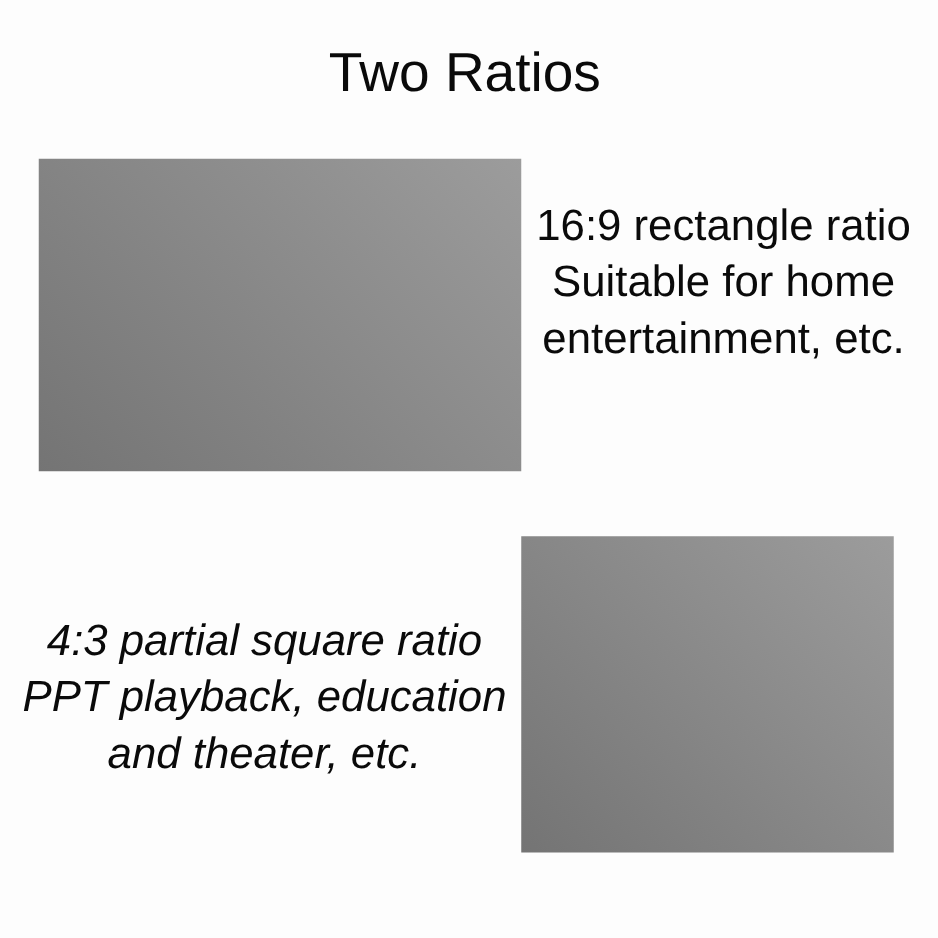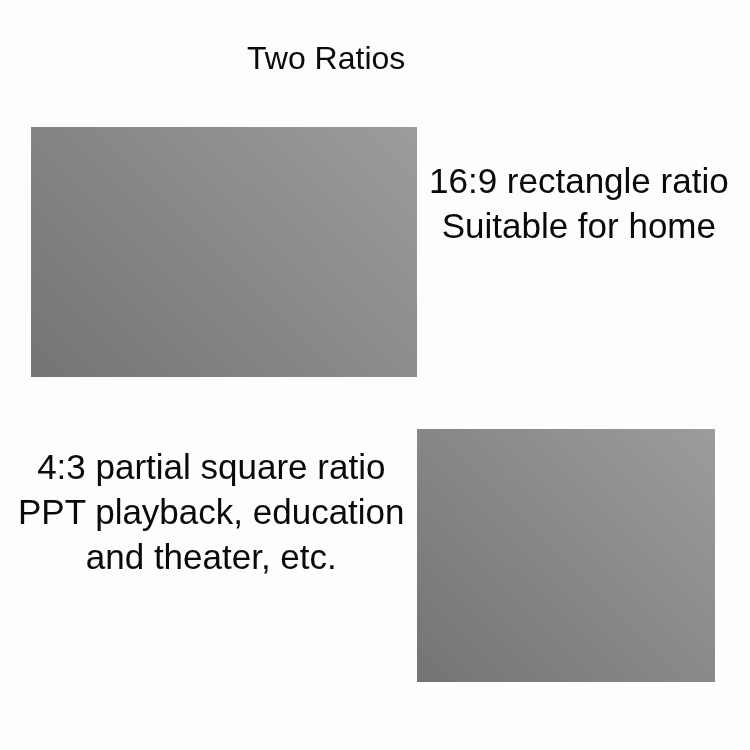--- a/index.html
+++ b/index.html
@@ -10,24 +10,24 @@
     width: 750px;
     height: 750px;
     position: relative;
     overflow: hidden;
     background: var(--background, #fdfdfd);
     color: var(--text, #0a0a0a);
     font-family: "Liberation Sans", sans-serif;
   }
   .title {
     position: absolute;
-    left: 247px;
+    left: 263px;
     top: 36px;
     margin: 0;
-    font-size: 32px;
+    font-size: 44px;
     font-weight: 400;
     line-height: 45px;
     white-space: nowrap;
   }
   .screen {
     position: absolute;
     background: linear-gradient(45deg, var(--screen-dark, #747474) 0%, var(--screen-light, #9c9c9c) 100%);
   }
   .screen-16-9 {
     left: 31px;
@@ -49,38 +49,40 @@
     line-height: 45px;
     white-space: nowrap;
     text-align: center;
   }
   .desc-16-9 {
     left: 429px;
     top: 158px;
   }
   .desc-4-3 {
     left: 18px;
-    top: 444px;
+    top: 490px;
+    font-style: italic;
   }
   .line {
     display: block;
   }
 </style>
 </head>
 <body>
 
 <main>
 
   <h1 class="title">Two Ratios</h1>
 
   <section>
     <div class="screen screen-16-9"></div>
     <p class="desc desc-16-9">
       <span class="line">16:9 rectangle ratio</span>
       <span class="line">Suitable for home</span>
+      <span class="line">entertainment, etc.</span>
     </p>
   </section>
 
   <section>
     <div class="screen screen-4-3"></div>
     <p class="desc desc-4-3">
       <span class="line">4:3 partial square ratio</span>
       <span class="line">PPT playback, education</span>
       <span class="line">and theater, etc.</span>
     </p>

